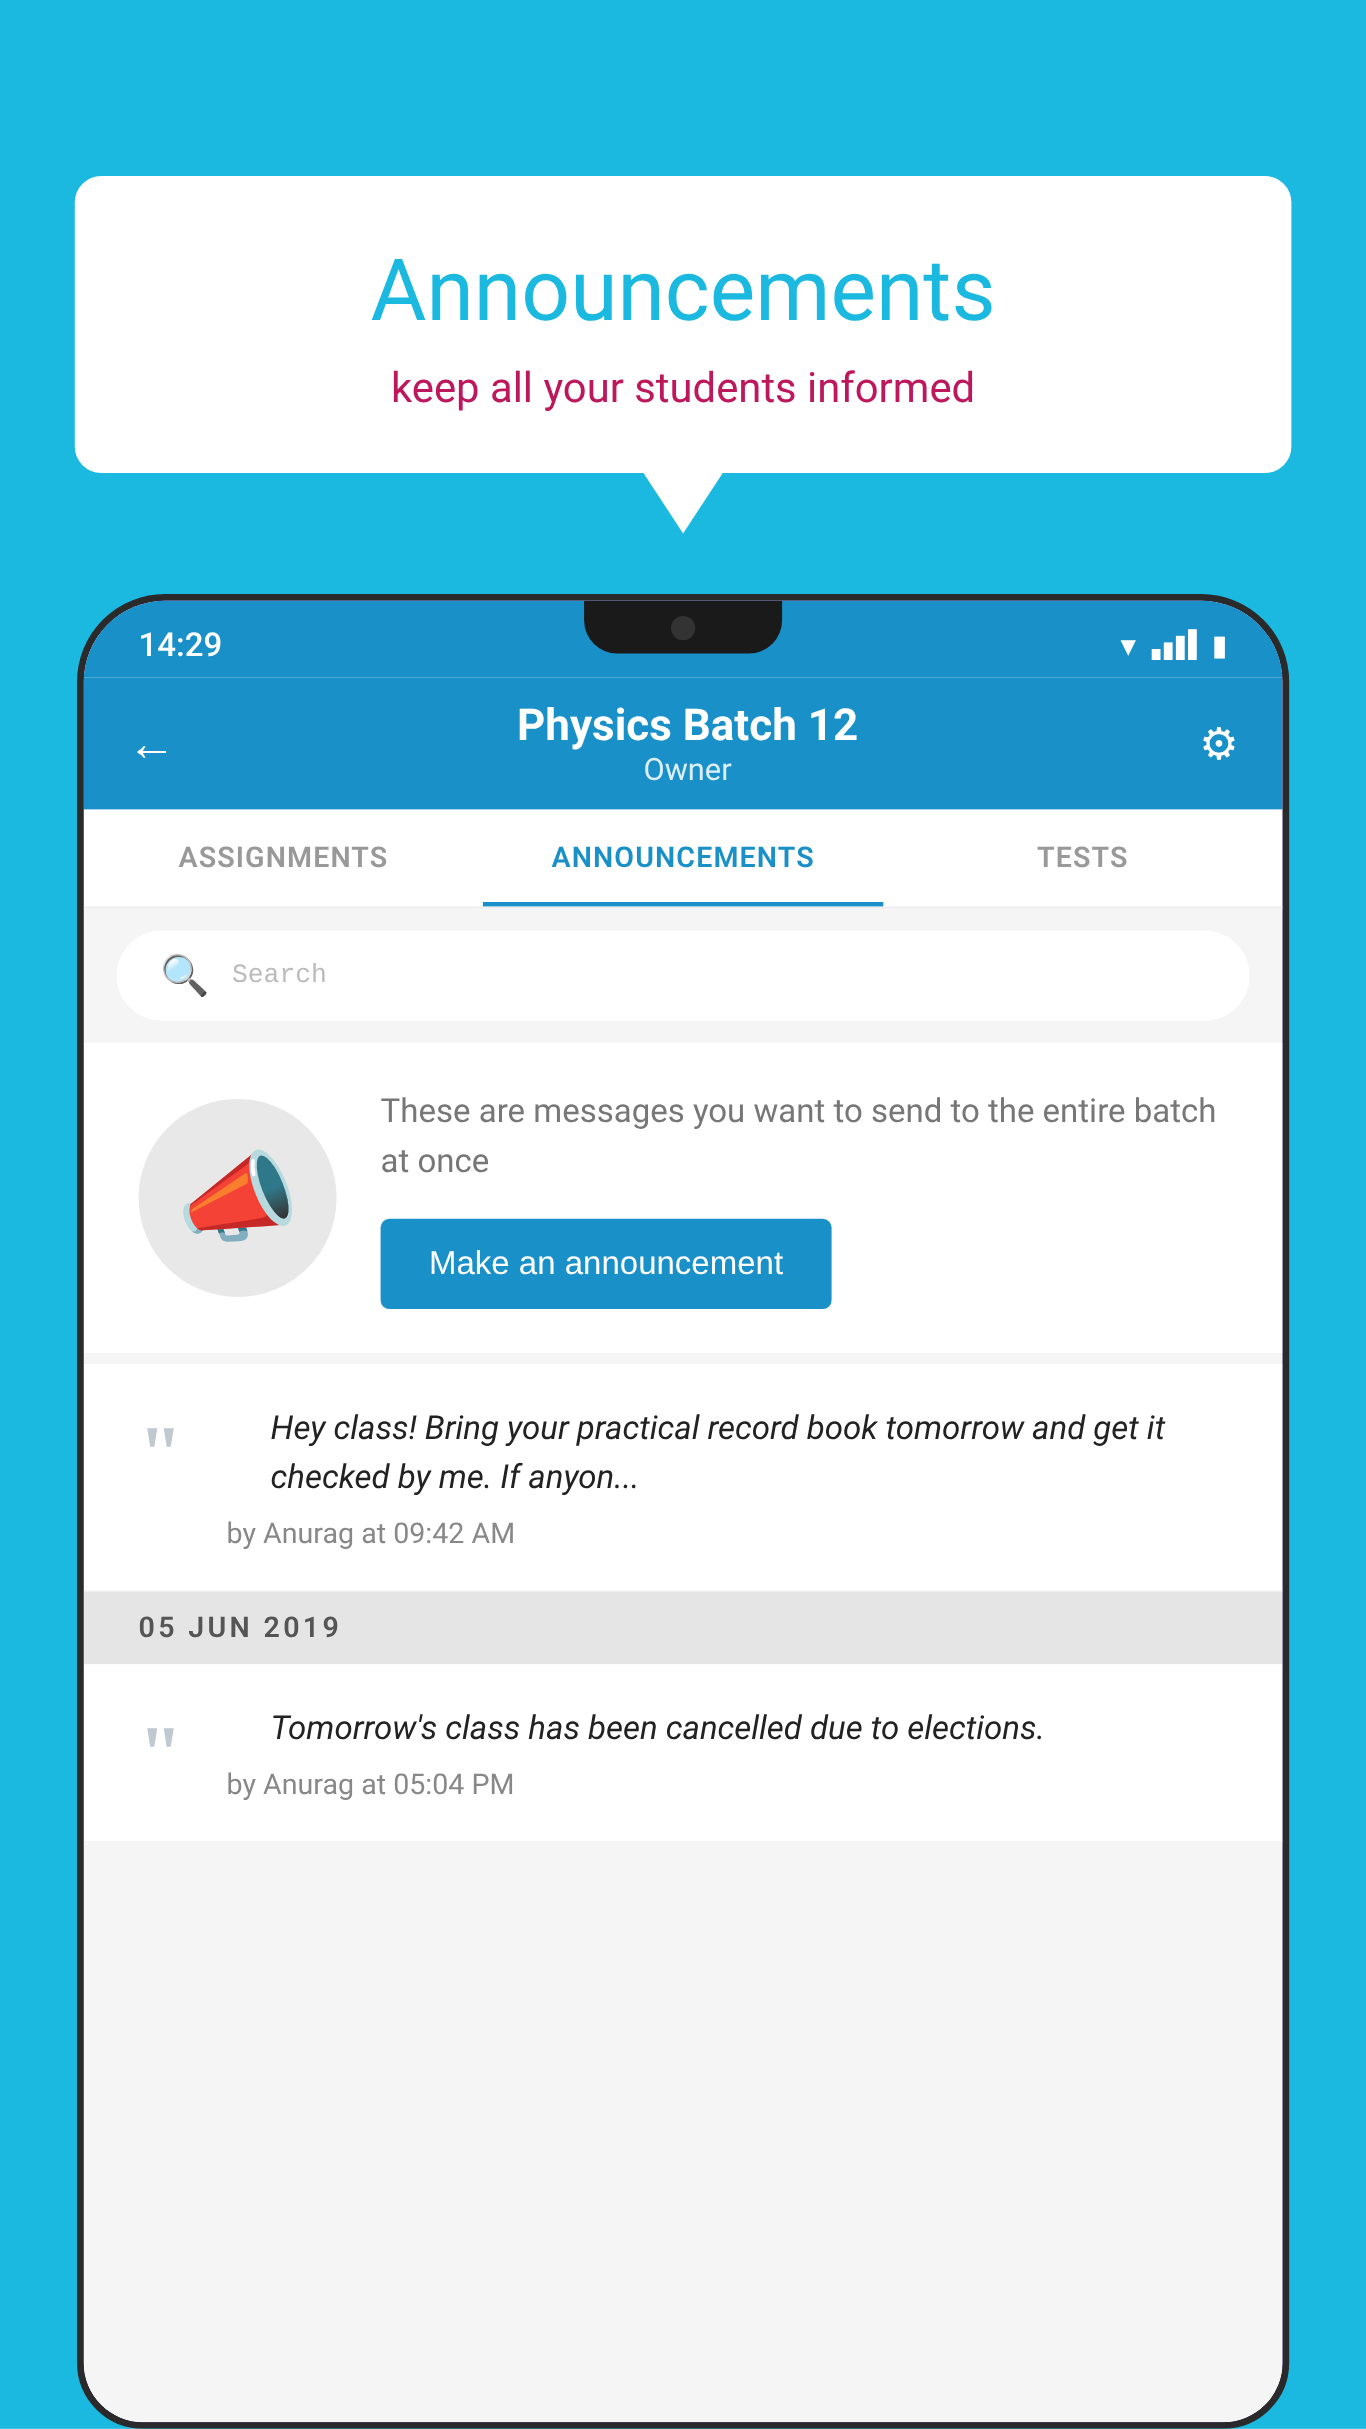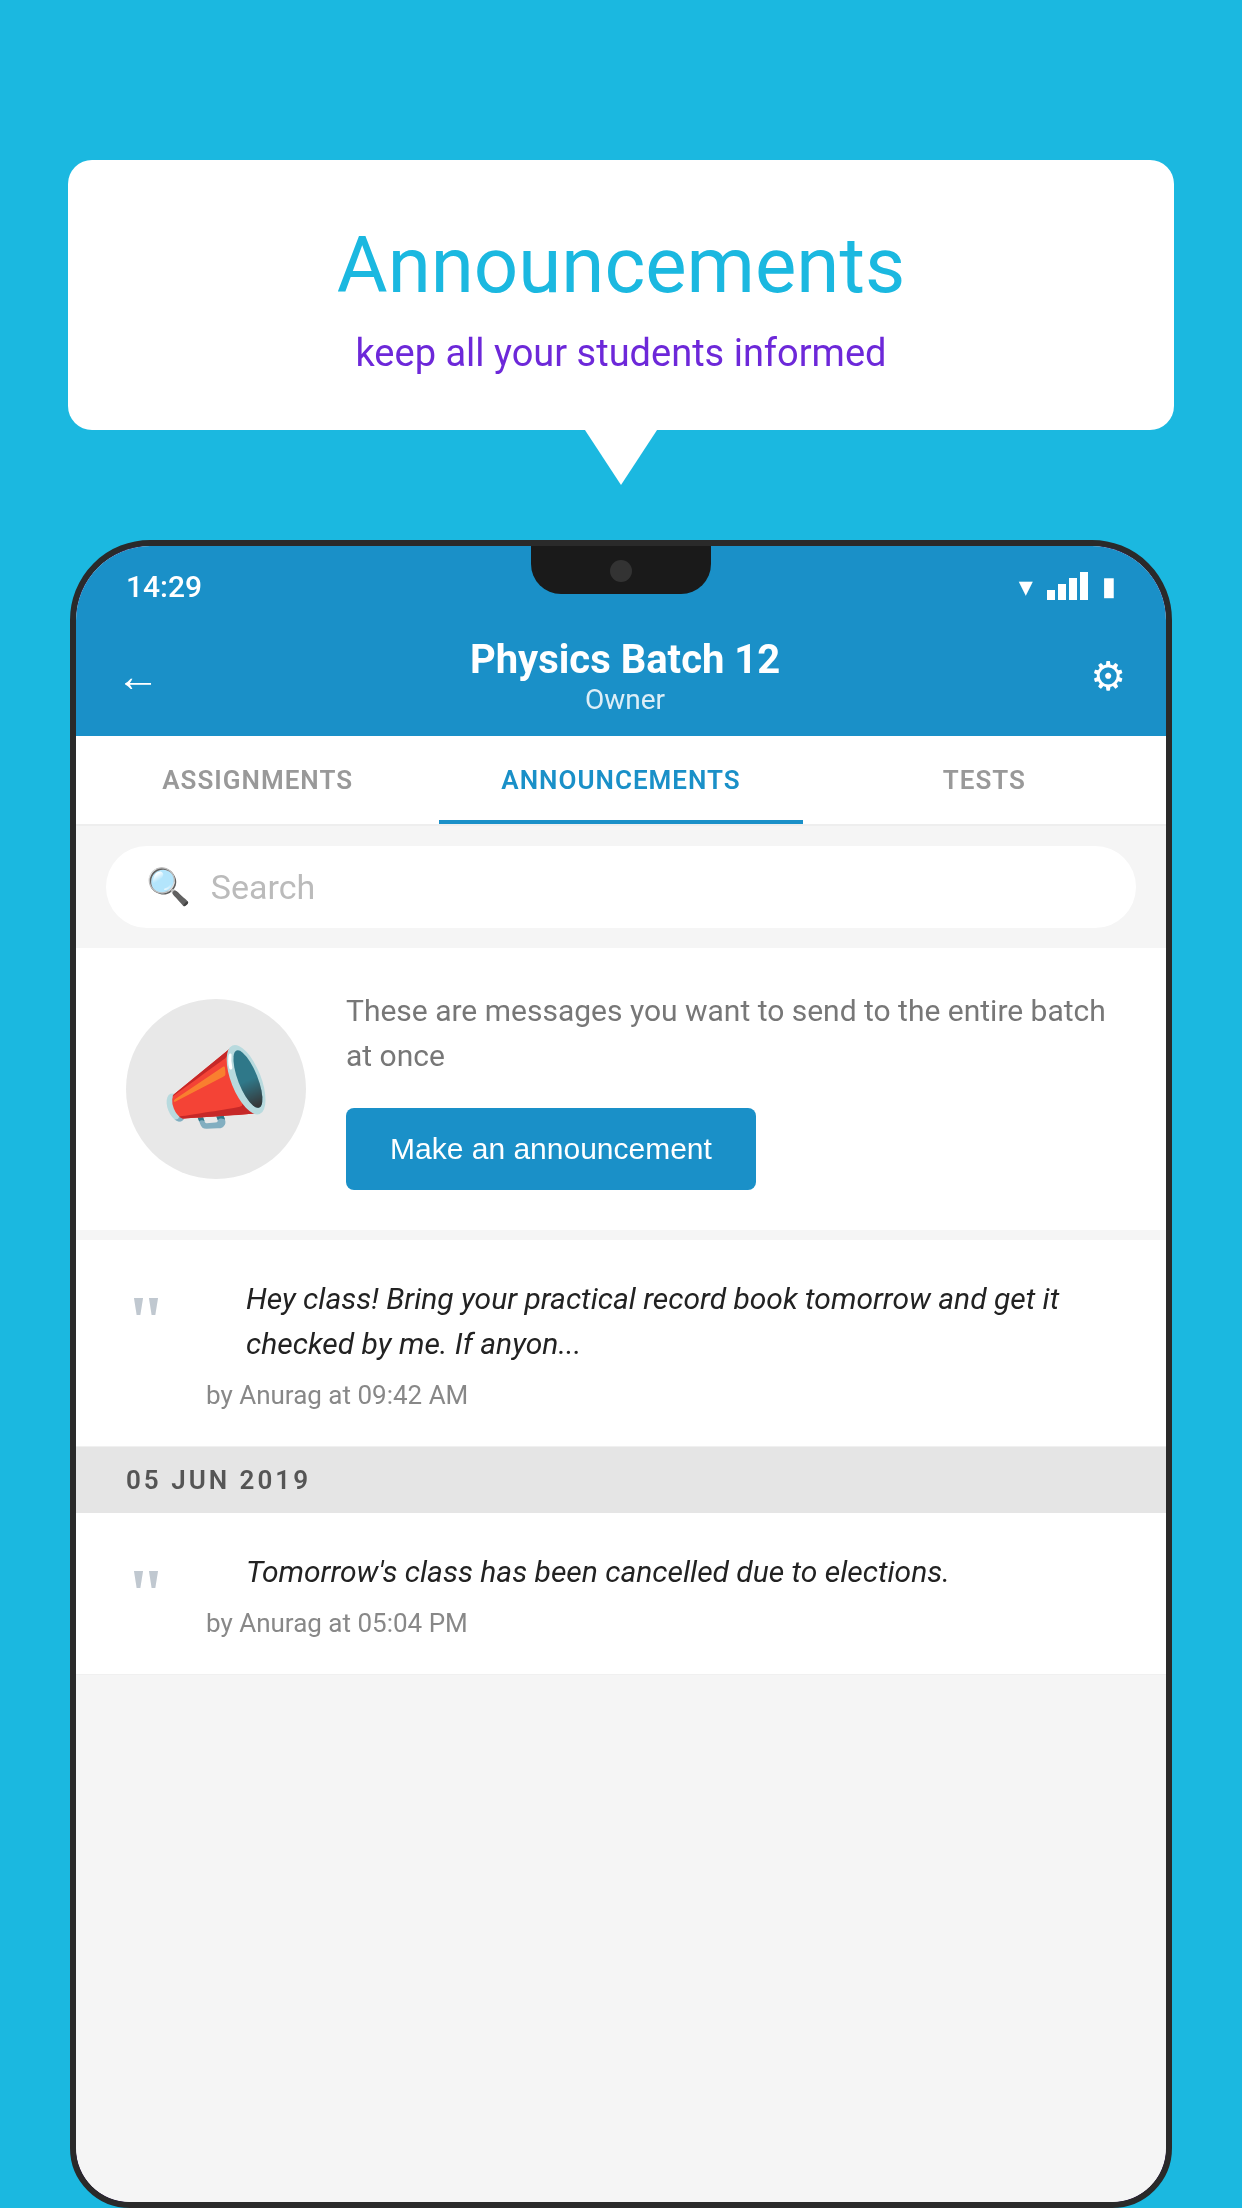--- a/index.html
+++ b/index.html
@@ -37,21 +37,21 @@
       border-right: 38px solid transparent;
       border-top: 58px solid white;
     }
     .bubble-title {
       color: #1bb8e0;
       font-size: 78px;
       font-weight: 400;
       margin-bottom: 20px;
     }
     .bubble-subtitle {
-      color: #6d28d9;
+      color: #be185d;
       font-size: 38px;
       font-weight: 400;
     }
 
     
     .phone-frame {
       position: absolute;
       top: 540px;
       left: 70px;
       right: 70px;
@@ -206,21 +206,22 @@
       align-items: center;
       padding: 20px 40px;
       gap: 20px;
     }
     .search-icon {
       color: #aaa;
       font-size: 36px;
     }
     .search-text {
       color: #bbb;
-      font-size: 34px;
+      font-size: 24px;
+      font-family: Liberation Mono, monospace;
     }
 
     
     .announcement-prompt {
       background: white;
       margin: 0 0 10px 0;
       padding: 40px 50px;
       display: flex;
       align-items: center;
       gap: 40px;

